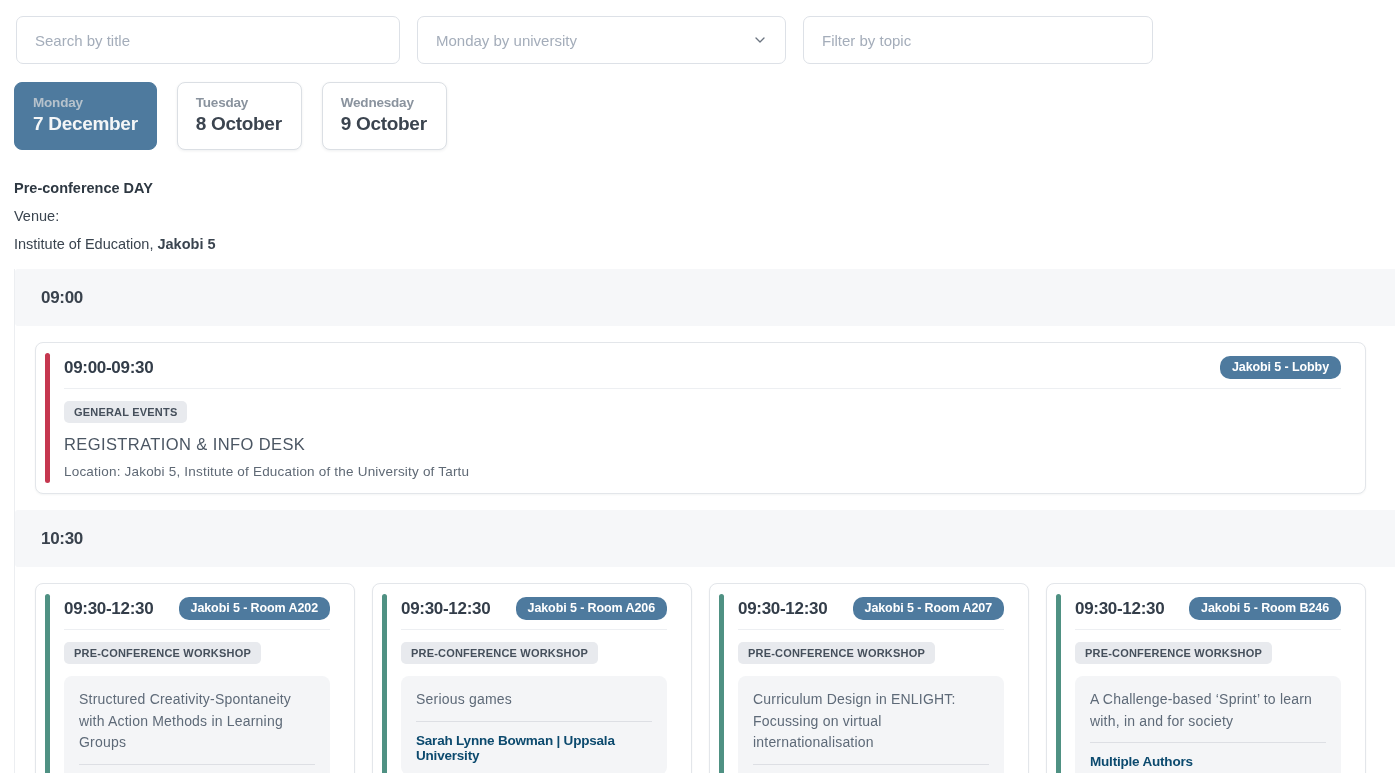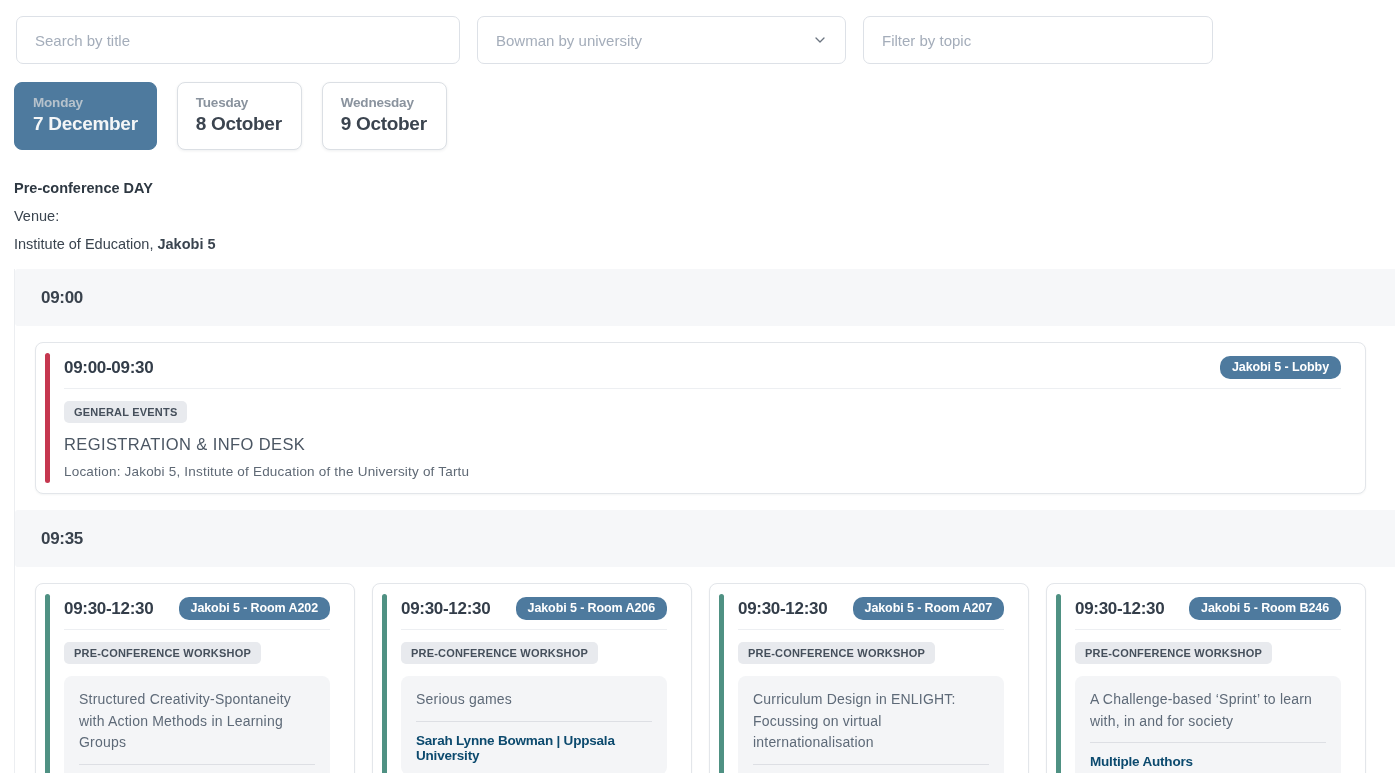--- a/index.html
+++ b/index.html
@@ -9,21 +9,21 @@
   
   .filters { display:flex; gap:17px; padding:16px 0 0 16px; }
   .field { height:48px; border:1px solid #dde1e7; border-radius:7px; background:#fff;
     display:flex; align-items:center; padding:0 18px; flex:0 0 auto; position:relative; }
   .field input { border:none; outline:none; width:100%; font-size:15px;
     font-family:"Liberation Sans", sans-serif; color:#3c4550; background:transparent; }
   .field input::placeholder { color:#a4adba; }
   .field.select { justify-content:space-between; cursor:pointer; }
   .select-placeholder { color:#a4adba; font-size:15px; }
   .chevron { width:14px; height:14px; flex:0 0 auto; }
-  .w-search { width:444px; }
+  .w-search { width:384px; }
   .w-univ { width:369px; }
   .w-type { width:369px; }
   .w-topic { width:350px; }
 
   
   .day-tabs { display:flex; gap:20px; padding:18px 0 0 14px; }
   .day-tab { min-width:125px; padding:12px 18px 14px 18px; border-radius:8px; background:#fff;
     border:1px solid #dbdfe4; box-shadow:0 1px 3px rgba(40,50,60,.08); cursor:pointer;
     text-align:left; }
   .day-tab .day { font-size:13.5px; font-weight:700; color:#8a939e; letter-spacing:-.2px; }
@@ -69,21 +69,21 @@
   .panel .ev-author { font-size:13.5px; font-weight:700; color:#0c4a6e; letter-spacing:-.2px; }
 </style>
 </head>
 <body>
 
 <div class="filters">
   <div class="field w-search">
     <input type="text" placeholder="Search by title" style="">
   </div>
   <div class="field select w-univ">
-    <span class="select-placeholder">Bowman by university</span>
+    <span class="select-placeholder">Monday by university</span>
     <svg class="chevron" viewBox="0 0 14 14" fill="none">
         <path d="M3 5l4 4 4-4" stroke="#6b7480" stroke-width="1.3" stroke-linecap="round" stroke-linejoin="round"></path>
       </svg>
   </div>
   <div class="field w-topic">
     <input type="text" placeholder="Filter by topic" style="">
   </div>
 </div>
 
 <div class="day-tabs">
@@ -118,21 +118,21 @@
       <span class="ev-time">09:00-09:30</span>
       <span class="room-badge">Jakobi 5 - Lobby</span>
     </div>
     <div class="head-divider"></div>
     <span class="type-tag">GENERAL EVENTS</span>
     <div class="ev-title">REGISTRATION &amp; INFO DESK</div>
     <div class="ev-location">Location: Jakobi 5, Institute of Education of the University of Tartu</div>
   </div>
     </div>
     <div class="time-band">
-    <span class="t">09:35</span>
+    <span class="t">10:30</span>
   </div>
     <div class="events-row">
       <div class="card workshop">
     <div class="accent" style="background: rgb(79, 145, 131);"></div>
     <div class="card-head">
       <span class="ev-time">09:30-12:30</span>
       <span class="room-badge">Jakobi 5 - Room A202</span>
     </div>
     <div class="head-divider"></div>
     <div>

